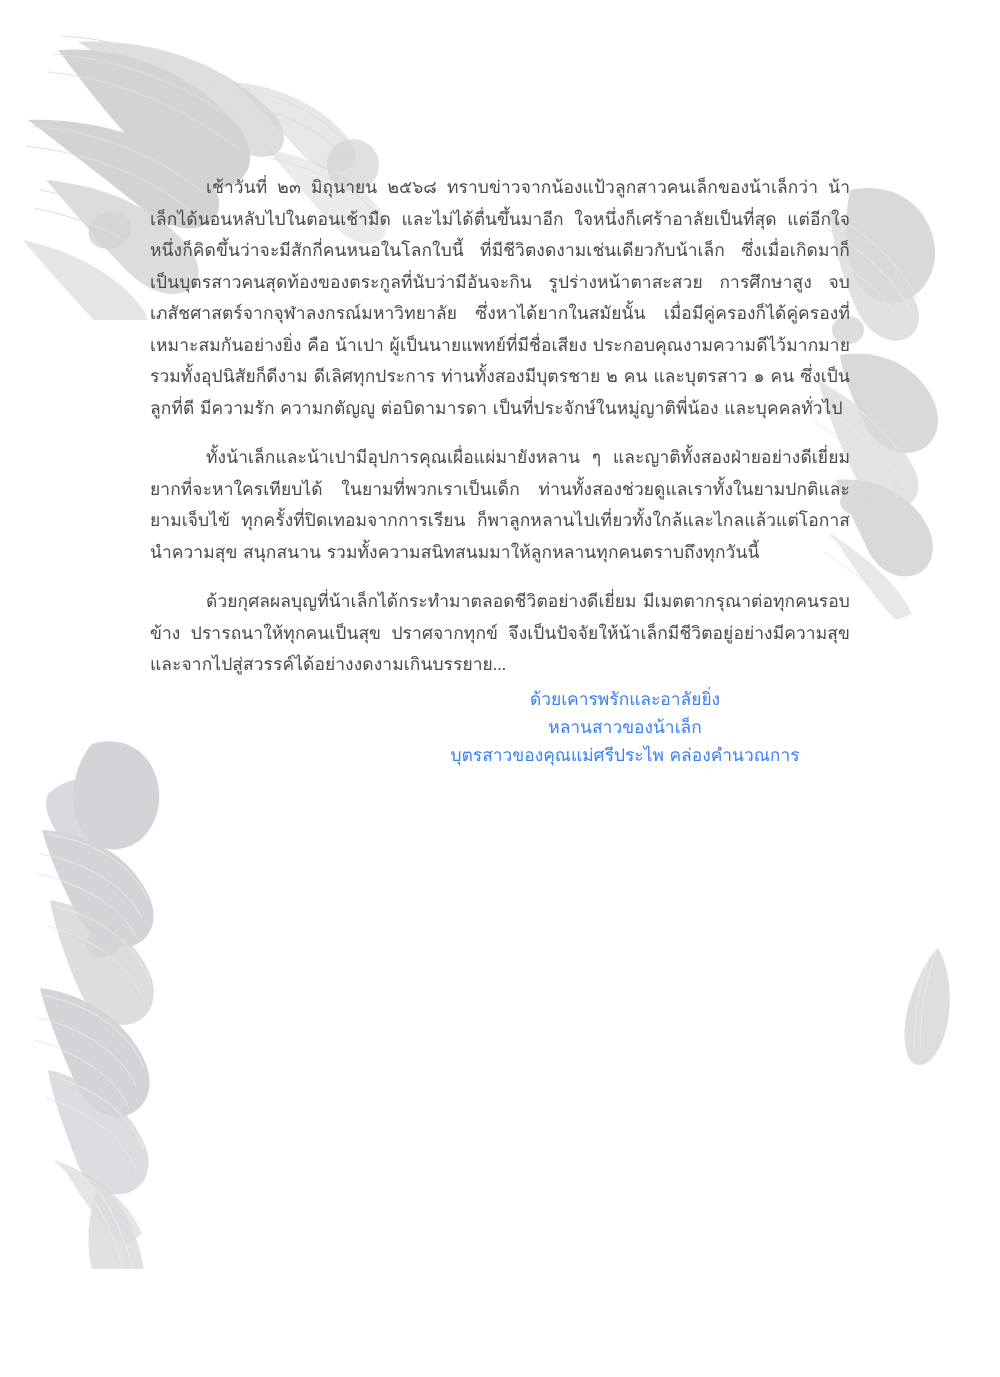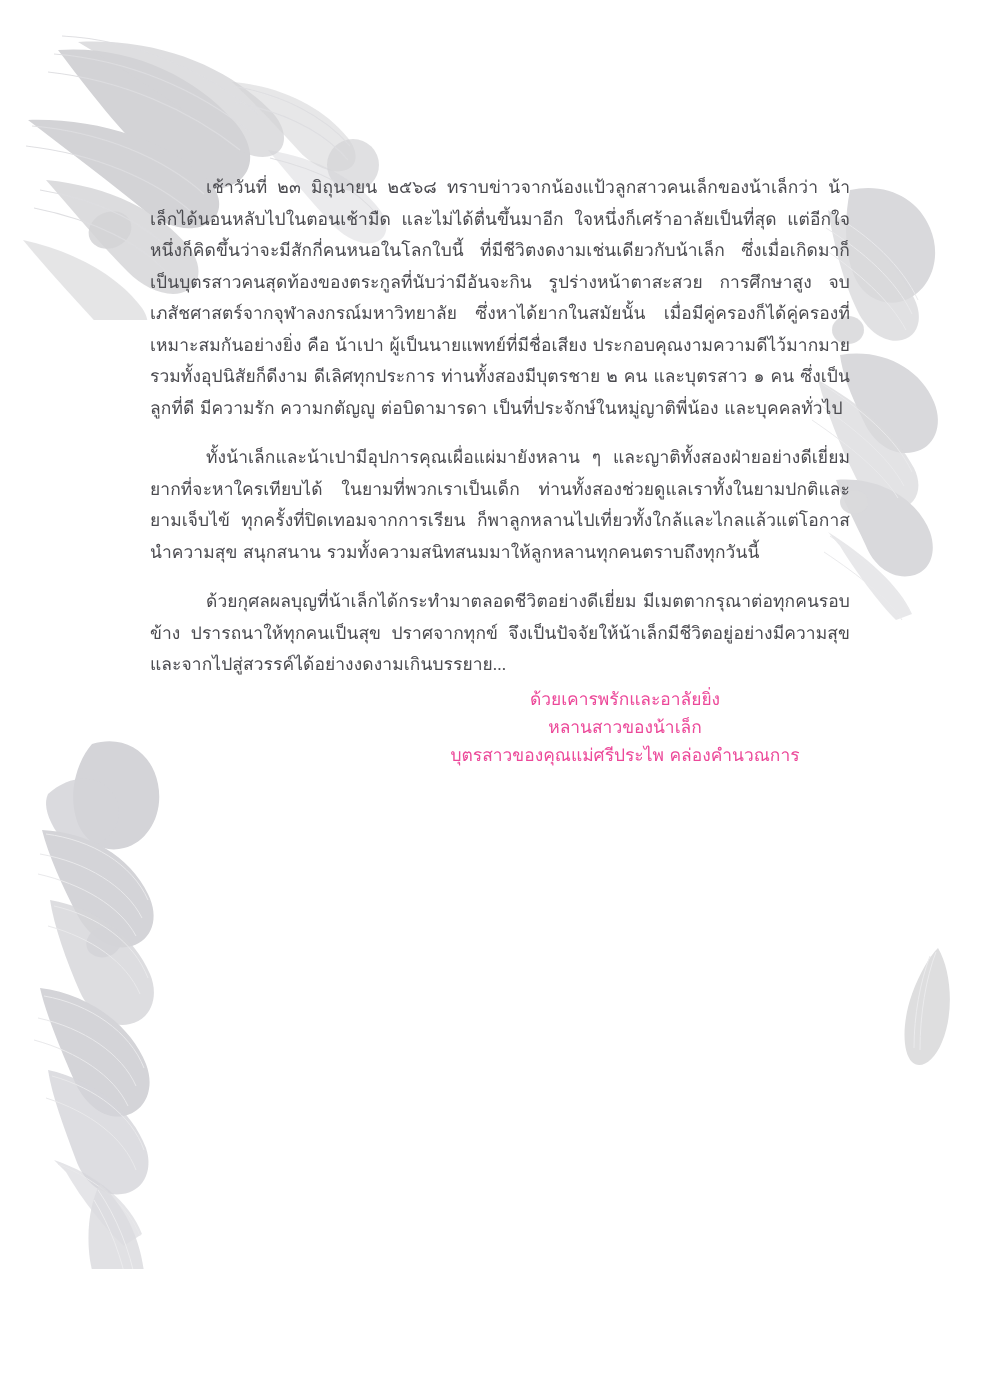--- a/index.html
+++ b/index.html
@@ -72,21 +72,21 @@
   .signature {
     position: absolute;
     left: 430px;
     top: 685px;
     width: 390px;
     text-align: center;
   }
   .sig-line {
     font-size: 17.4px;
     line-height: 28px;
-    color: #ec4899;
+    color: #3b82f6;
     white-space: nowrap;
   }
   .sig-line.bold {
     font-weight: bold;
     color: #3d3d42;
   }
   .sig-line.name-main { letter-spacing: 0.5px; }
 
   
   .footer {

